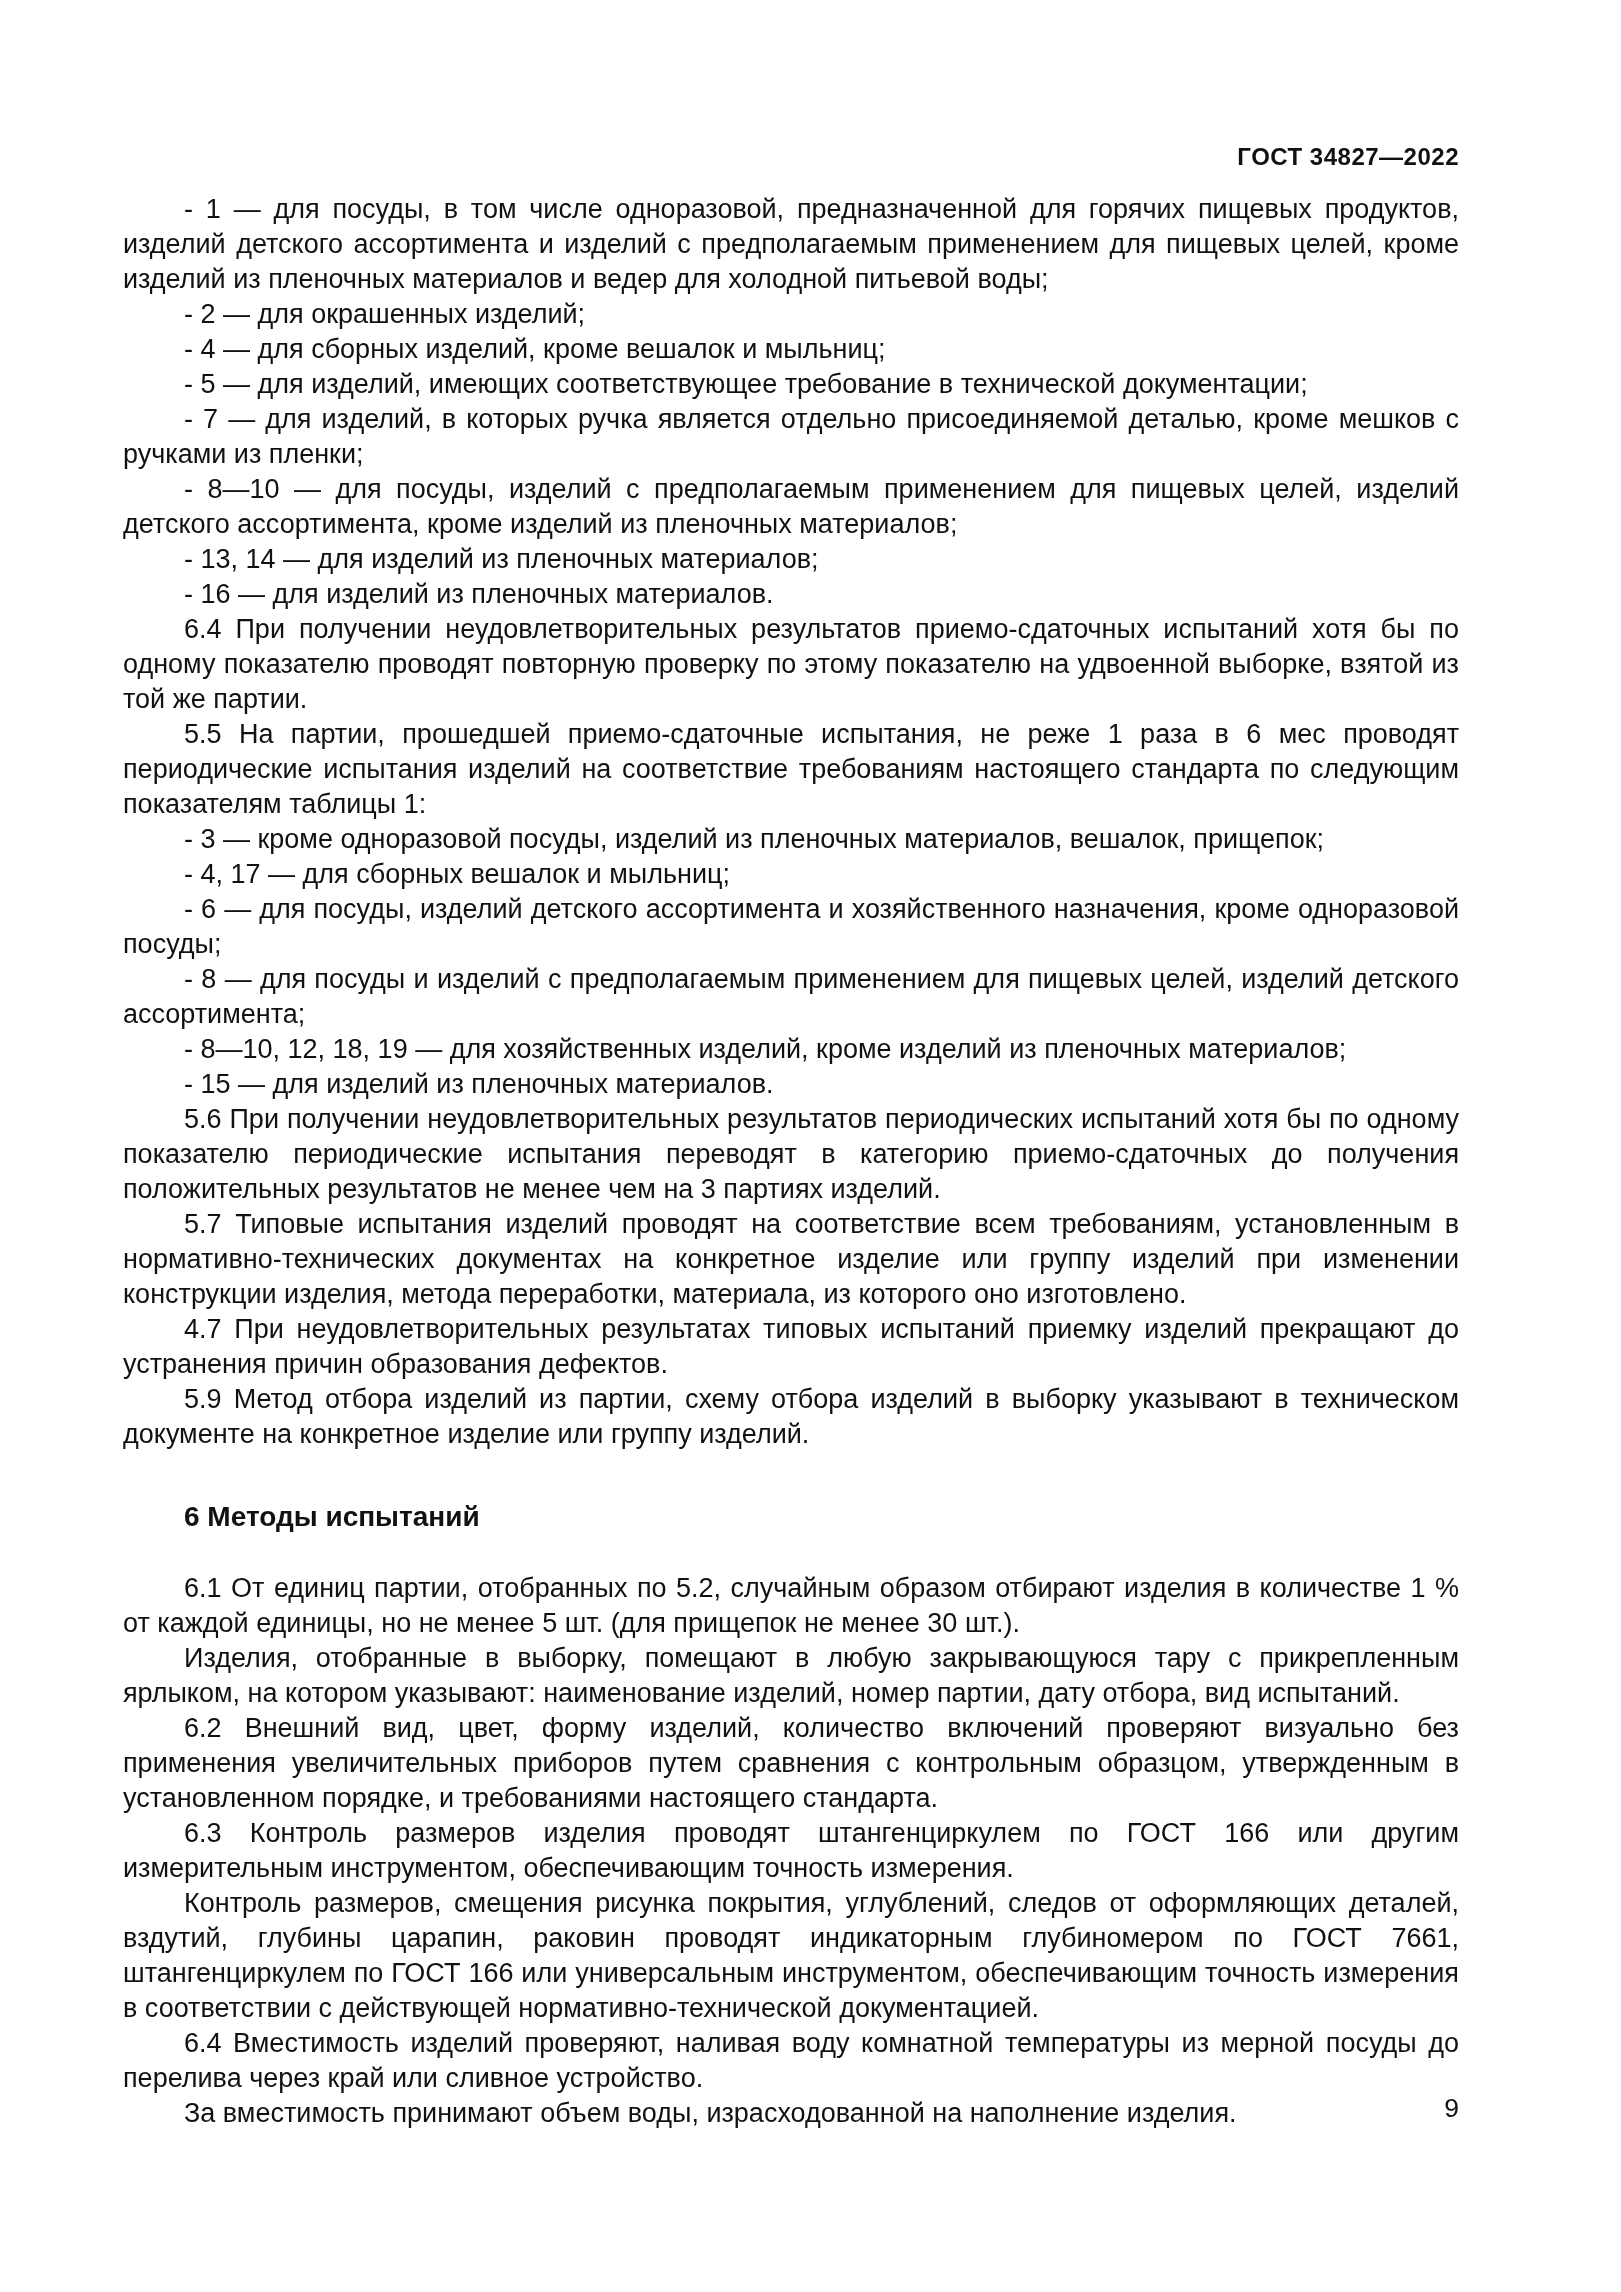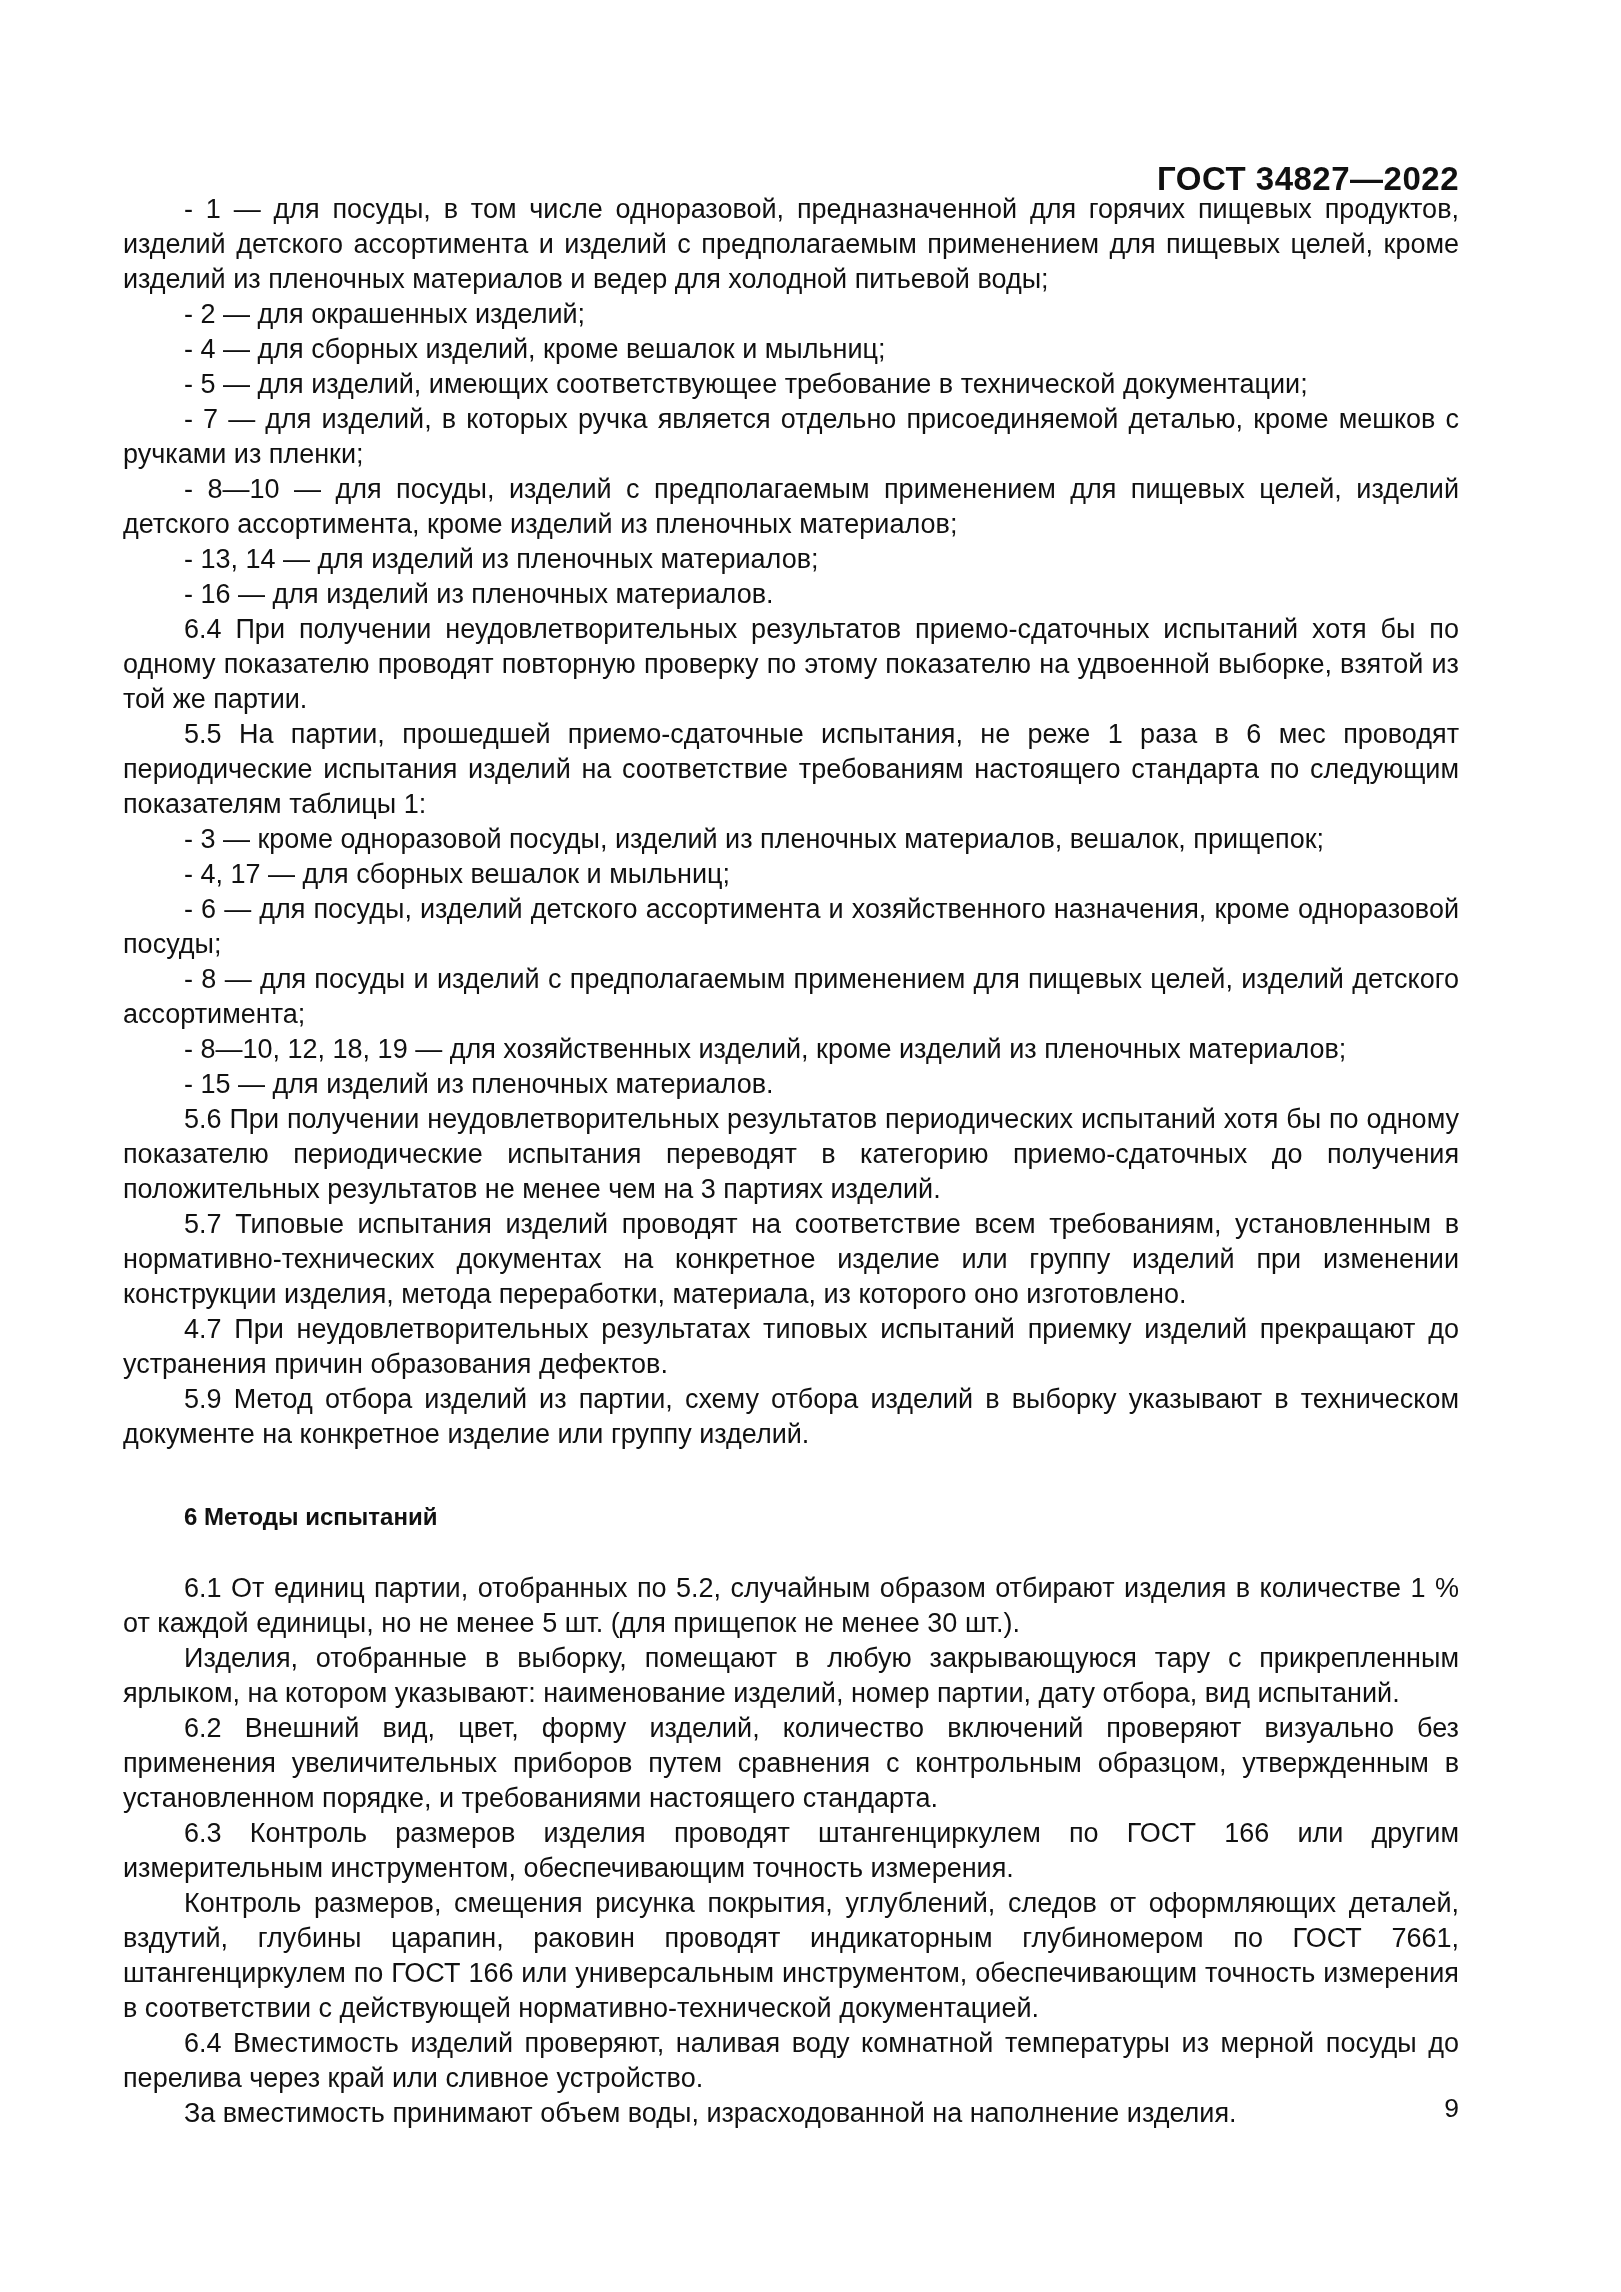--- a/index.html
+++ b/index.html
@@ -9,44 +9,44 @@
     width: 1621px;
     height: 2293px;
     margin: 0 auto;
     background: #ffffff;
     color: #111111;
     font-family: "Liberation Sans", sans-serif;
     overflow: hidden;
   }
   .doc-header {
     position: absolute;
-    top: 160px;
+    top: 143px;
     left: 123px;
     right: 162px;
     text-align: right;
     font-weight: bold;
-    font-size: 33px;
+    font-size: 24px;
     letter-spacing: 0.5px;
   }
   .doc-content {
     position: absolute;
     top: 192px;
     left: 123px;
     right: 162px;
     font-size: 27px;
     line-height: 35px;
     text-align: justify;
   }
   .doc-content .p,
   .doc-content .li {
     text-indent: 61px;
   }
   .doc-content .h2 {
     font-weight: bold;
-    font-size: 24px;
+    font-size: 28px;
     line-height: 39px;
     text-align: left;
     text-indent: 61px;
     margin-top: 45px;
     margin-bottom: 35px;
   }
   .doc-footer {
     position: absolute;
     bottom: 169px;
     left: 123px;

